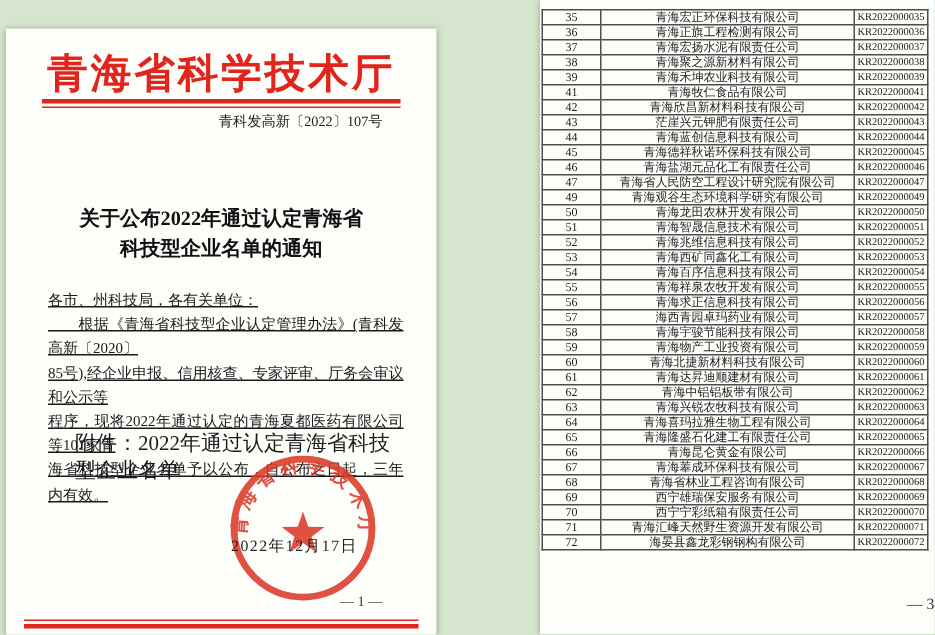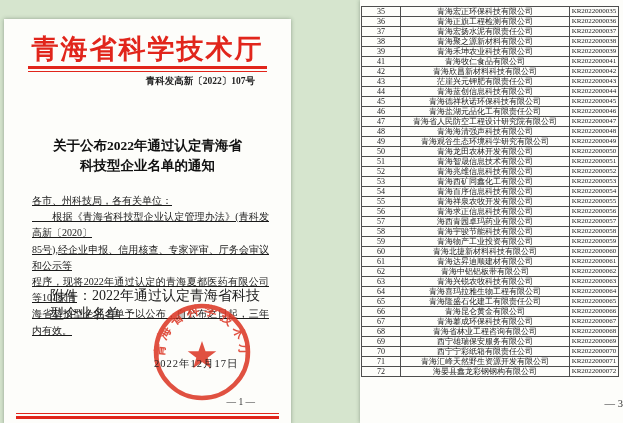--- a/index.html
+++ b/index.html
@@ -10,21 +10,21 @@
   }
   .page{position:absolute;background:#fdfdfa;box-shadow:0 0 4px rgba(60,80,60,.45);}
   .page-left{left:4px;top:7px;width:287px;height:406px;margin-top:12px;}
   .page-right{left:360px;top:0;width:262px;height:423px;border-right:1px solid #9aa59a;padding-left:38px;}
 
   
   .agency{position:absolute;top:12px;left:0;right:0;text-align:center;
     font-size:27px;font-weight:bold;color:#e1251b;letter-spacing:2px;white-space:nowrap;}
   .rule-top{position:absolute;top:47px;left:24px;right:24px;height:2px;
     border-top:3px solid #e1251b;border-bottom:1px solid #e1251b;}
-  .doc-number{position:absolute;top:56px;right:36px;font-size:9.5px;color:#222;font-weight:bold;}
+  .doc-number{position:absolute;top:56px;right:36px;font-size:9.5px;color:#222;}
   .notice-title{position:absolute;top:117px;left:0;right:0;text-align:center;
     font-size:13.5px;font-weight:bold;color:#111;line-height:20px;}
   .notice-body{position:absolute;top:174px;left:28px;right:22px;
     font-size:10px;line-height:16.2px;color:#1a1a1a;text-align:justify;text-decoration:underline;}
   .attachment{position:absolute;top:268px;left:46px;right:22px;
     font-size:14px;color:#1a1a1a;}
   .seal{position:absolute;left:148px;top:283px;width:100px;height:100px;opacity:.88;}
   .seal-date{position:absolute;left:150px;top:338px;font-size:10.5px;color:#222;
     letter-spacing:1px;white-space:nowrap;}
   .page-num-left{position:absolute;right:36px;bottom:18px;font-size:9.5px;color:#333;}
@@ -132,25 +132,20 @@
           <td>46</td>
           <td>青海盐湖元品化工有限责任公司</td>
           <td>KR2022000046</td>
         </tr>
         <tr>
           <td>47</td>
           <td>青海省人民防空工程设计研究院有限公司</td>
           <td>KR2022000047</td>
         </tr>
         <tr>
-          <td>48</td>
-          <td>青海海清强声科技有限公司</td>
-          <td>KR2022000048</td>
-        </tr>
-        <tr>
           <td>49</td>
           <td>青海观谷生态环境科学研究有限公司</td>
           <td>KR2022000049</td>
         </tr>
         <tr>
           <td>50</td>
           <td>青海龙田农林开发有限公司</td>
           <td>KR2022000050</td>
         </tr>
         <tr>

